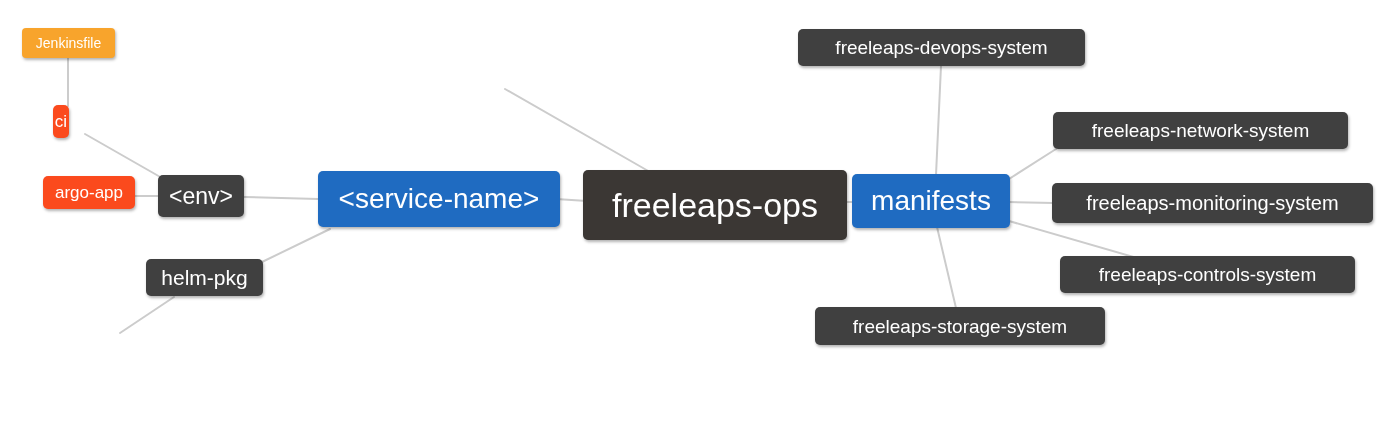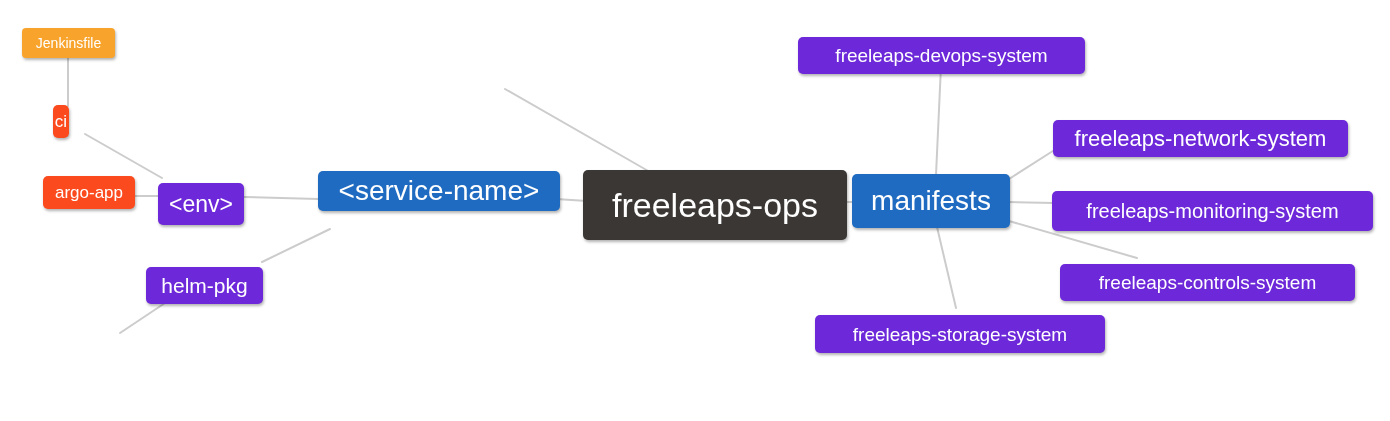--- a/index.html
+++ b/index.html
@@ -34,21 +34,21 @@
     justify-content: center;
     color: #ffffff;
     border-radius: 5px;
     box-shadow: 1px 2px 3px rgba(0,0,0,0.3);
     white-space: nowrap;
     cursor: pointer;
     box-sizing: border-box;
     line-height: 1;
   }
   .blue   { background: #1f6bc1; }
-  .green  { background: #6d28d9; margin-top: 8px; }
+  .green  { background: #404040; }
   .red    { background: #fb4a1d; }
   .orange { background: #f8a42c; }
   .dark   { background: #3b3734; }
 </style>
 </head>
 <body>
 
 <div class="canvas">
 
   <svg class="edges" viewBox="0 0 1390 421" xmlns="http://www.w3.org/2000/svg">
@@ -73,29 +73,29 @@
   <div class="node red" style="left:53px;  top:105px; width:16px;  height:33px; font-size:17px;">ci</div>
 
   <div class="node red" style="left:31px;  top:176px; width:92px;  height:33px; font-size:17px;margin-left:12px;">argo-app</div>
 
   <div class="node green" style="left:158px; top:175px; width:86px;  height:42px; font-size:23px;">&lt;env&gt;</div>
 
   <div class="node green" style="left:146px; top:259px; width:117px; height:37px; font-size:21px;">helm-pkg</div>
 
 
 
-  <div class="node blue" style="left:318px; top:171px; width:242px; height:40px; font-size:28px;">&lt;service-name&gt;</div>
+  <div class="node blue" style="left:318px; top:171px; width:242px; height:56px; font-size:28px;">&lt;service-name&gt;</div>
 
   <div class="node blue" style="left:852px; top:174px; width:158px; height:54px; font-size:28px;">manifests</div>
 
   <div class="node dark" style="left:583px; top:170px; width:264px; height:70px; font-size:34px;">freeleaps-ops</div>
 
   <div class="node green" style="left:798px; top:29px;  width:287px; height:37px; font-size:19px;">freeleaps-devops-system</div>
 
-  <div class="node green" style="left:1053px; top:112px; width:295px; height:37px; font-size:22px;">freeleaps-network-system</div>
+  <div class="node green" style="left:1053px; top:112px; width:295px; height:37px; font-size:19px;">freeleaps-network-system</div>
 
   <div class="node green" style="left:1052px; top:183px; width:321px; height:40px; font-size:20px;">freeleaps-monitoring-system</div>
 
   <div class="node green" style="left:1060px; top:256px; width:295px; height:37px; font-size:19px;">freeleaps-controls-system</div>
 
   <div class="node green" style="left:815px; top:307px; width:290px; height:38px; font-size:19px;">freeleaps-storage-system</div>
 
 </div>
 
 </body></html>

